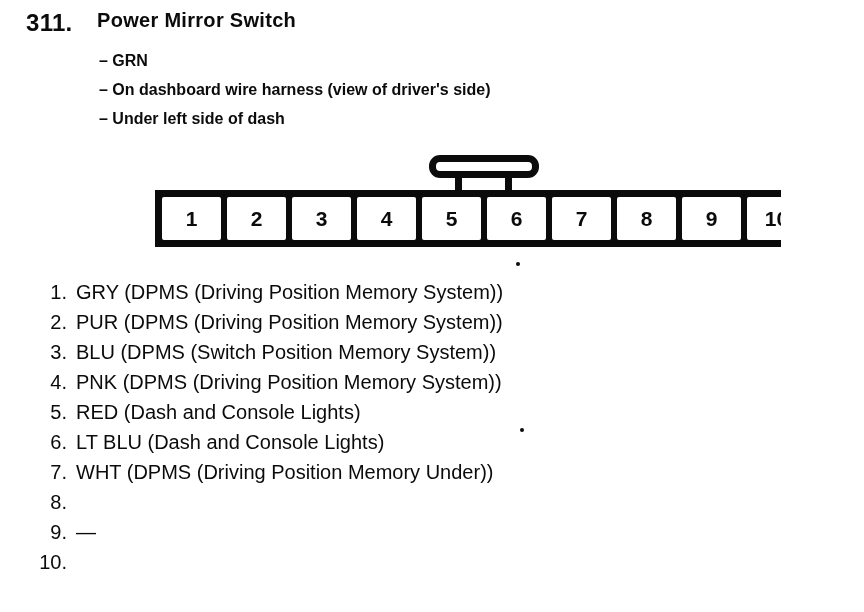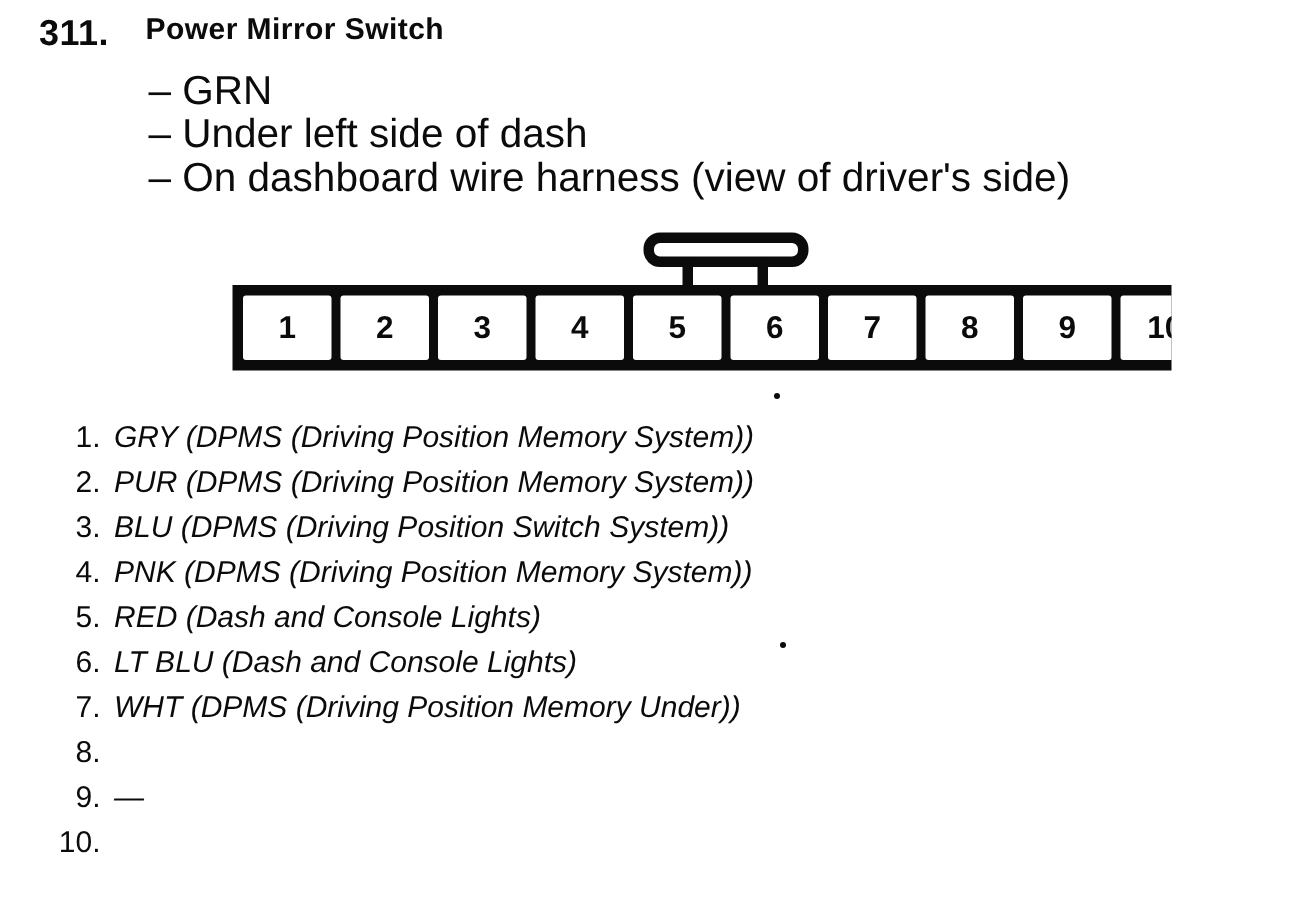--- a/index.html
+++ b/index.html
@@ -33,23 +33,24 @@
     top: 9px;
     font-size: 20px;
     font-weight: bold;
     letter-spacing: 0.3px;
     white-space: nowrap;
   }
   .details {
     position: absolute;
     left: 99px;
     top: 46px;
-    font-size: 27px;
+    font-size: 16px;
     line-height: 29px;
     white-space: nowrap;
+    font-weight: bold;
   }
 
   
   .connector-tab-bar {
     position: absolute;
     left: 429px;
     top: 155px;
     width: 110px;
     height: 23px;
     box-sizing: border-box;
@@ -103,21 +104,20 @@
     line-height: 30px;
     white-space: nowrap;
   }
   .pin-num {
     width: 67px;
     text-align: right;
     flex: 0 0 auto;
   }
   .pin-desc {
     padding-left: 9px;
-    font-style: italic;
   }
 
   
   .speck {
     position: absolute;
     width: 4px;
     height: 4px;
     border-radius: 50%;
     background: #0b0b0b;
   }
@@ -127,22 +127,22 @@
 </head>
 <body>
 
 <div class="page">
 
   <div class="item-number">311.</div>
   <div class="page-title">Power Mirror Switch</div>
 
   <div class="details">
     <div>– GRN</div>
+    <div>– On dashboard wire harness (view of driver's side)</div>
     <div>– Under left side of dash</div>
-    <div>– On dashboard wire harness (view of driver's side)</div>
   </div>
 
   <div class="connector-tab-bar"></div>
   <div class="connector-tab-leg leg-left"></div>
   <div class="connector-tab-leg leg-right"></div>
 
   <div class="connector-body">
     <div class="pin-cell">1</div>
     <div class="pin-cell">2</div>
     <div class="pin-cell">3</div>
@@ -159,21 +159,21 @@
     <div class="pin-row">
       <span class="pin-num">1.</span>
       <span class="pin-desc">GRY (DPMS (Driving Position Memory System))</span>
     </div>
     <div class="pin-row">
       <span class="pin-num">2.</span>
       <span class="pin-desc">PUR (DPMS (Driving Position Memory System))</span>
     </div>
     <div class="pin-row">
       <span class="pin-num">3.</span>
-      <span class="pin-desc">BLU (DPMS (Driving Position Switch System))</span>
+      <span class="pin-desc">BLU (DPMS (Switch Position Memory System))</span>
     </div>
     <div class="pin-row">
       <span class="pin-num">4.</span>
       <span class="pin-desc">PNK (DPMS (Driving Position Memory System))</span>
     </div>
     <div class="pin-row">
       <span class="pin-num">5.</span>
       <span class="pin-desc">RED (Dash and Console Lights)</span>
     </div>
     <div class="pin-row">

